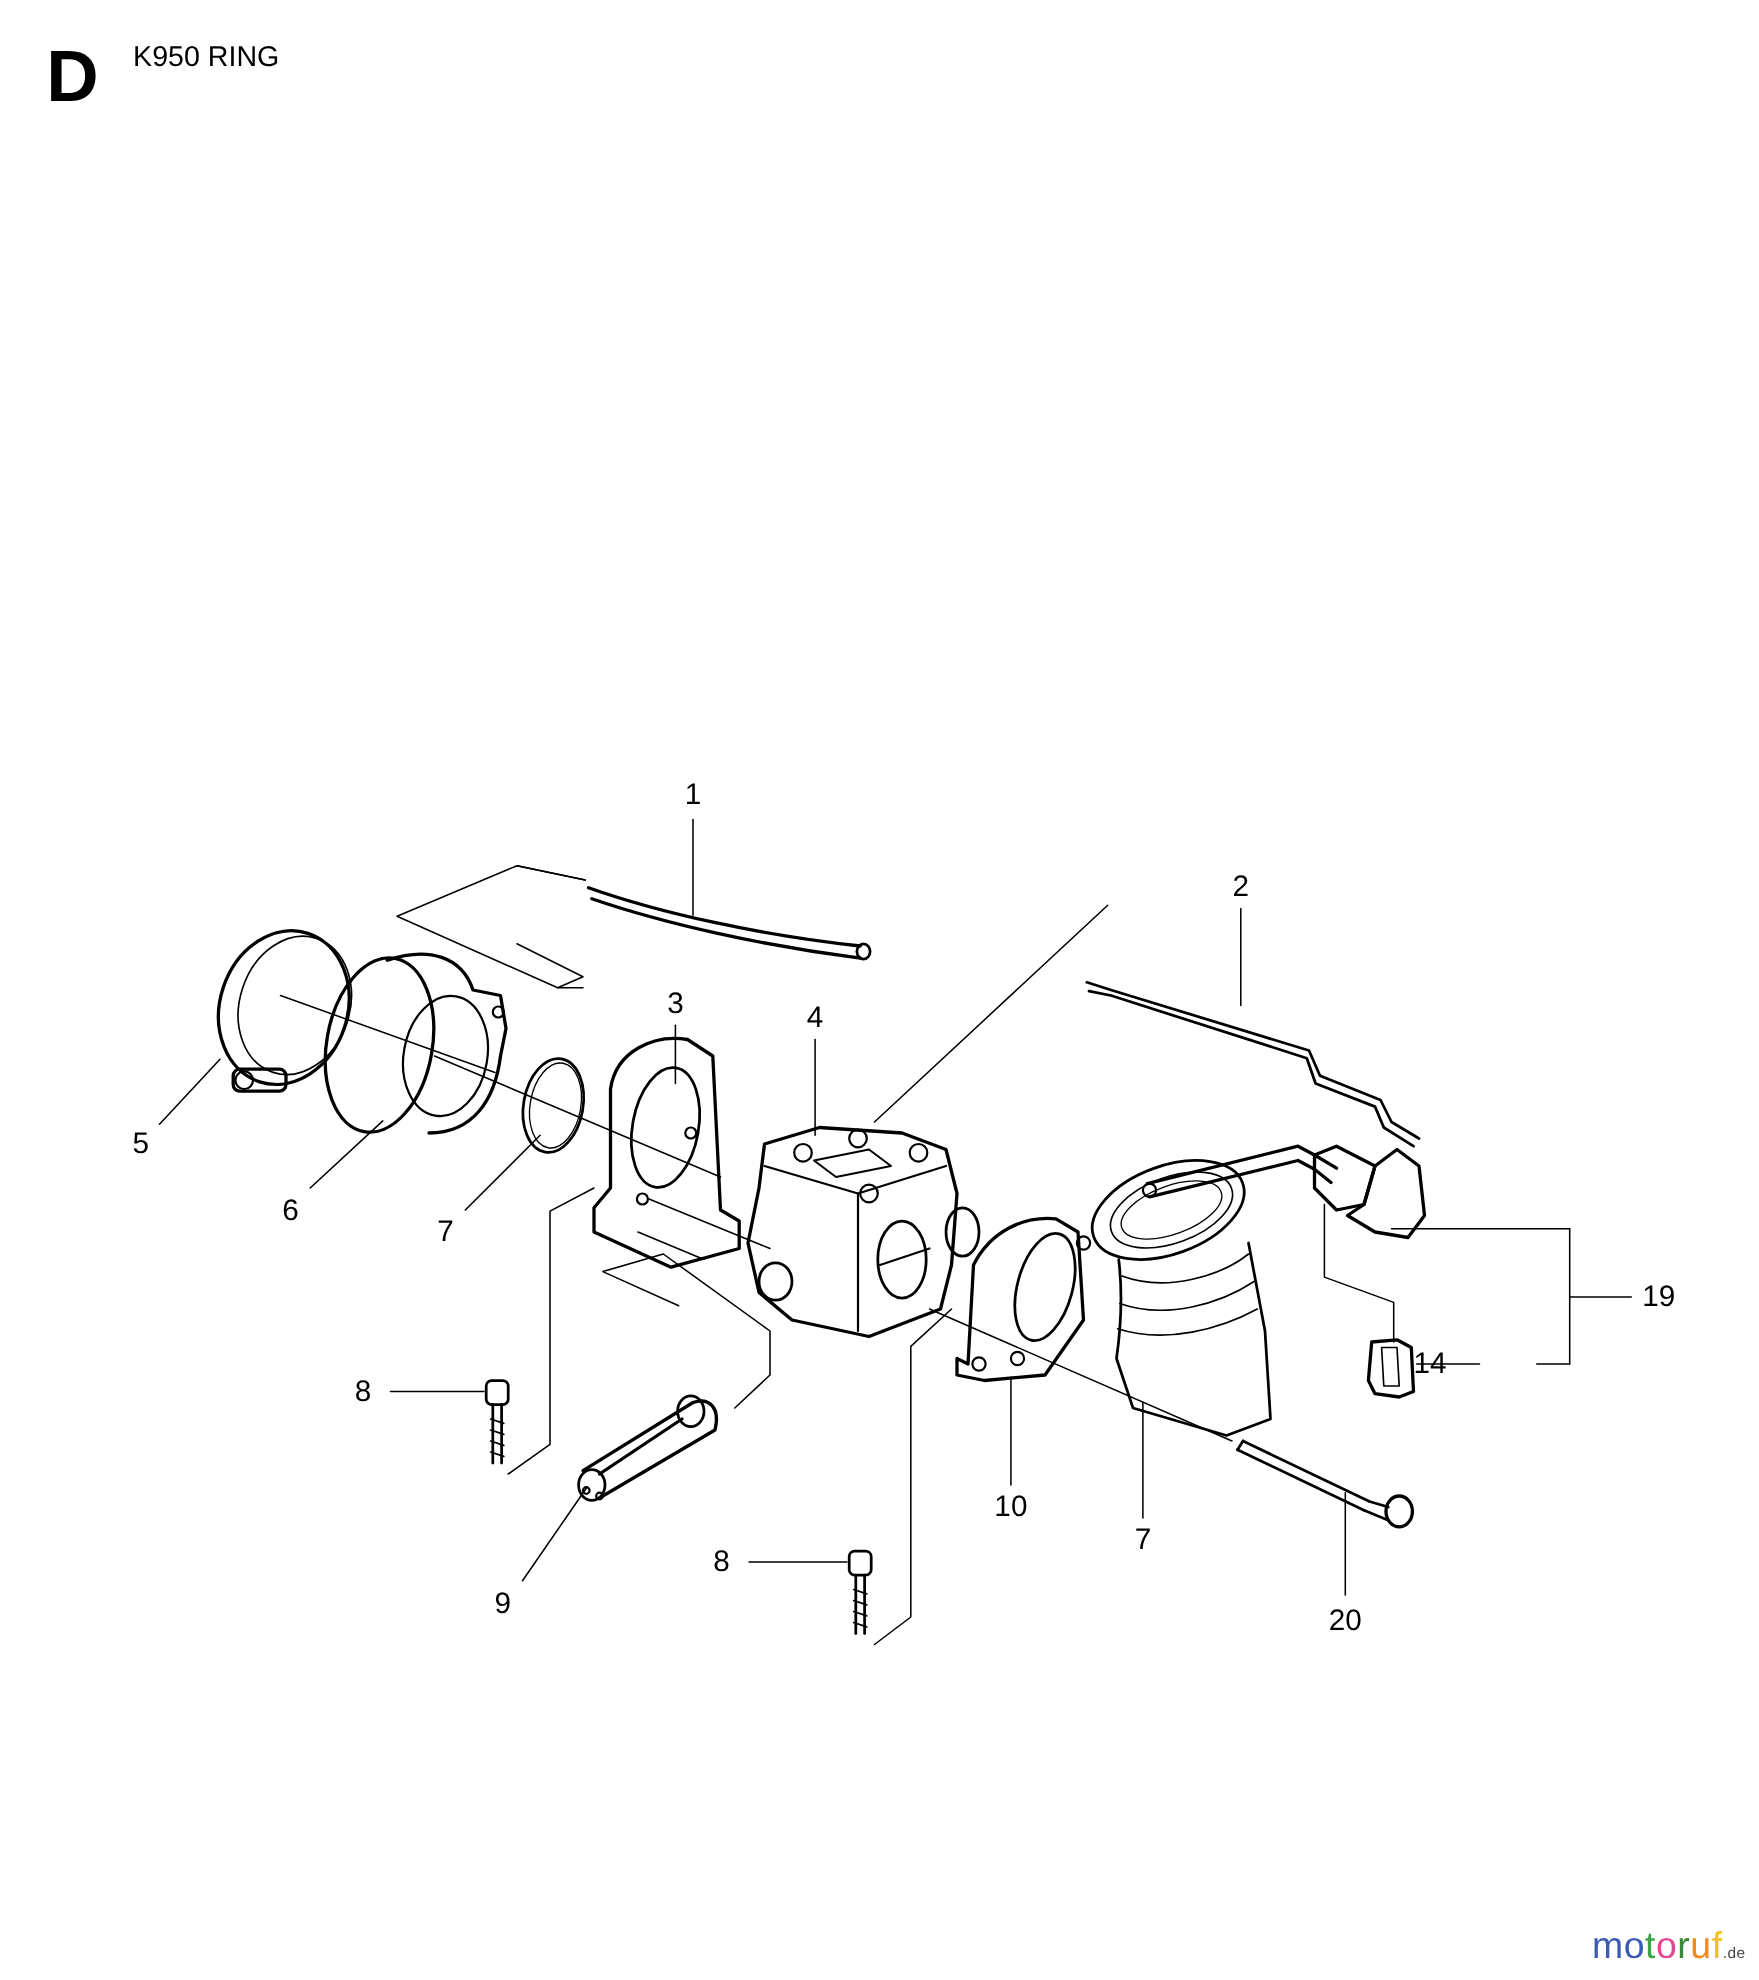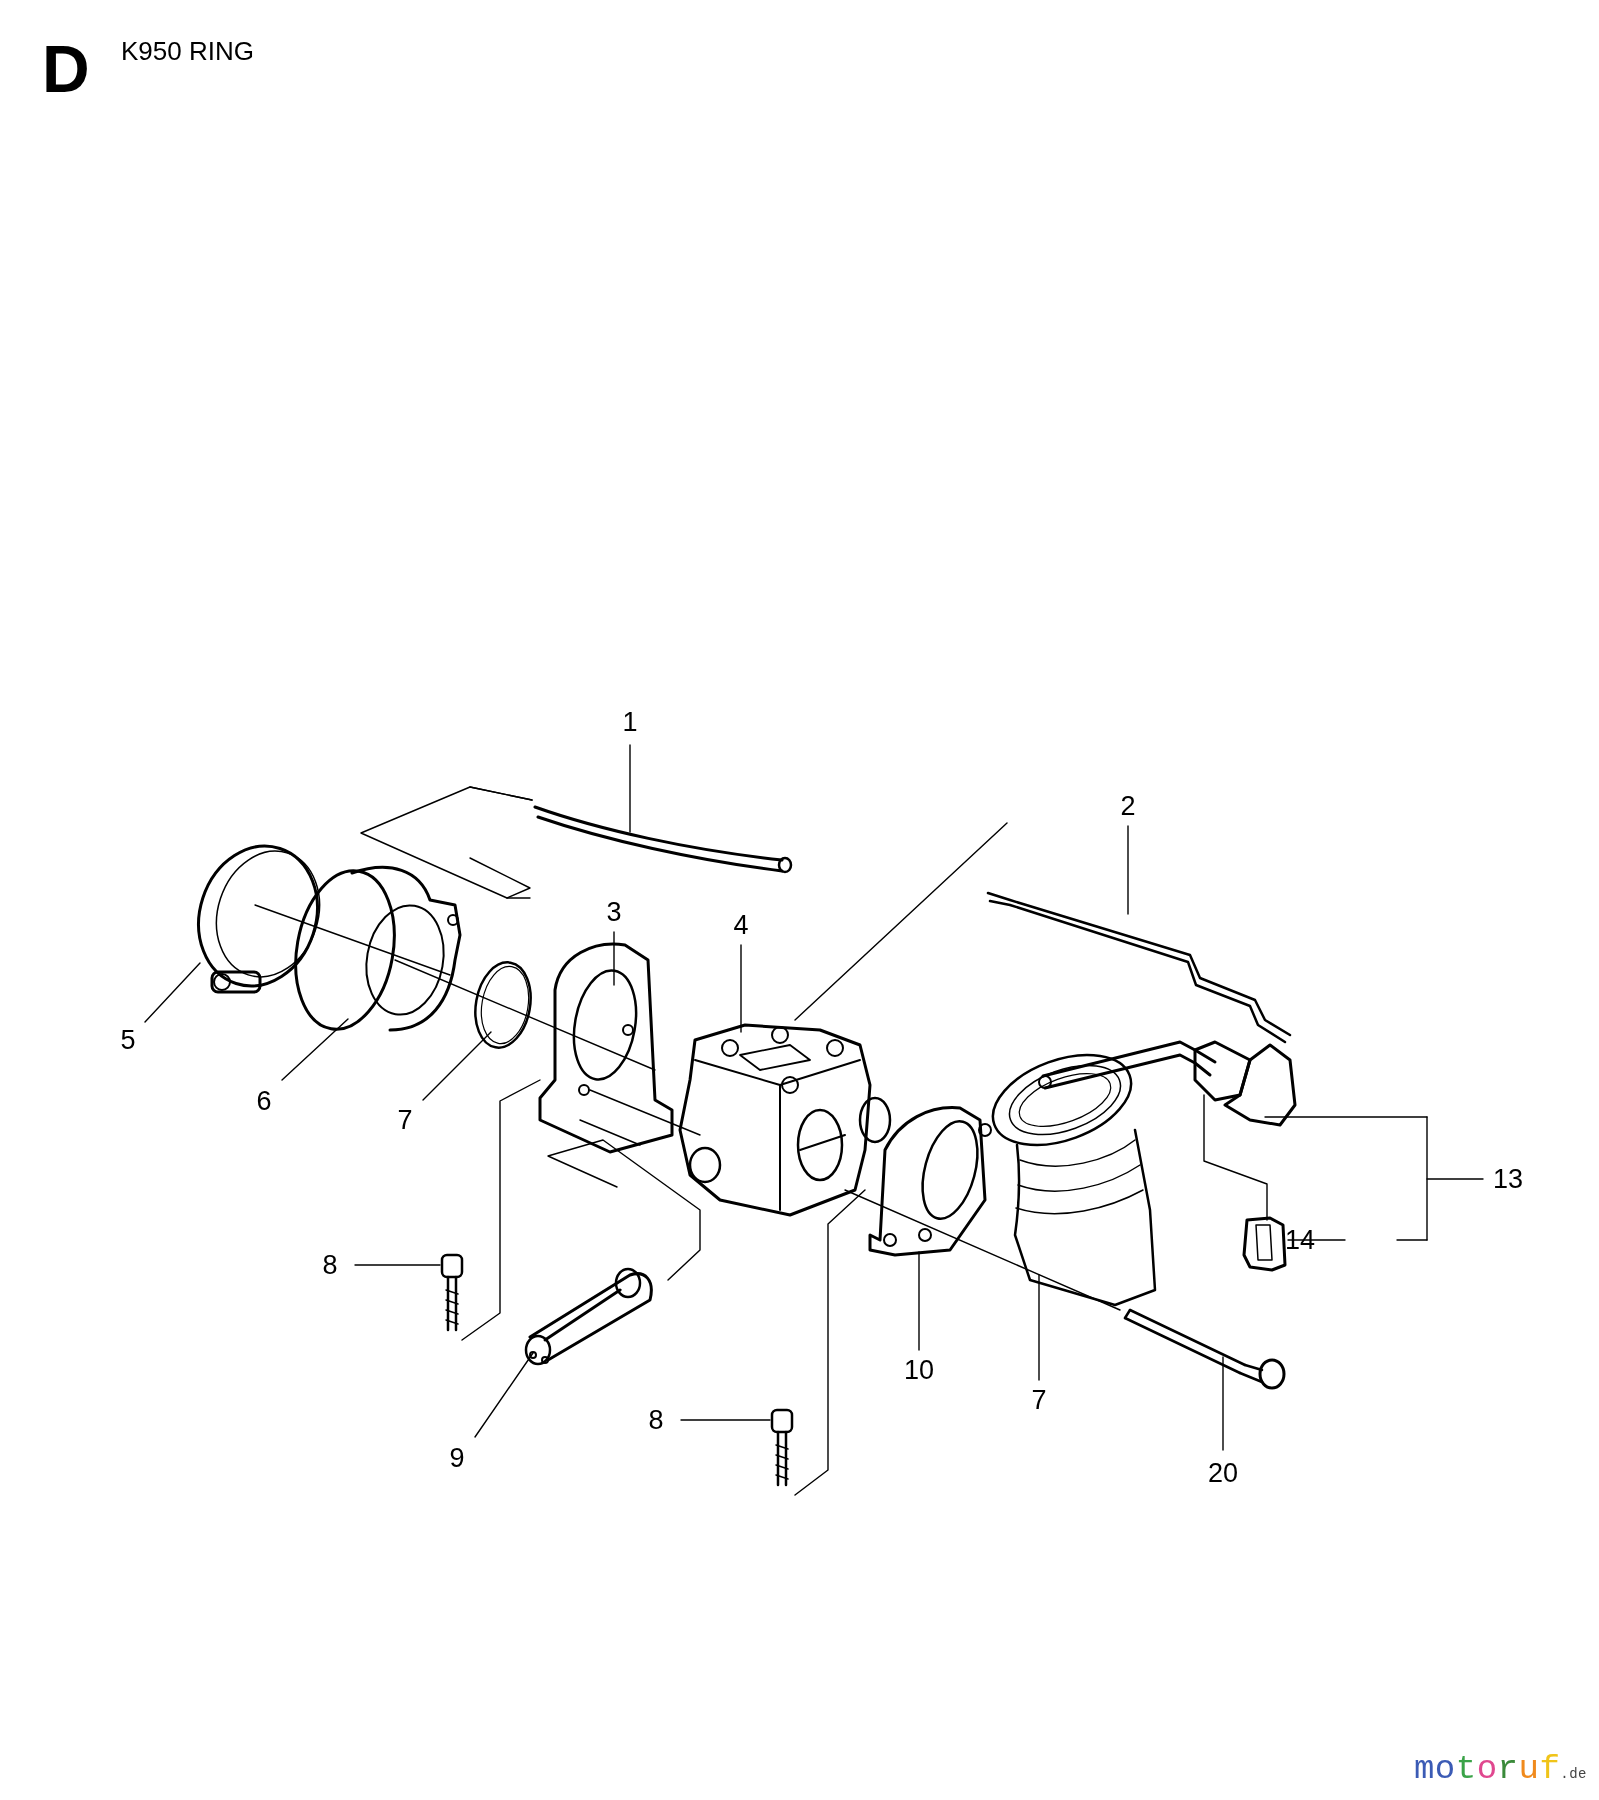--- a/index.html
+++ b/index.html
@@ -1,21 +1,21 @@
 <!DOCTYPE html>
 <html><head>
 <meta charset="utf-8">
 <style>
   html, body { margin:0; padding:0; background:#ffffff; }
   body { width:1599px; height:1800px; position:relative; overflow:hidden; font-family:"Liberation Sans", sans-serif; }
   .section-letter { position:absolute; left:42px; top:36px; font-size:66px; font-weight:bold; color:#000; line-height:1; }
   .model-title { position:absolute; left:121px; top:38px; font-size:26px; font-weight:normal; color:#000; line-height:1; }
   .callout { position:absolute; font-size:27px; color:#000; line-height:1; font-family:"Liberation Sans", sans-serif; transform:translate(-50%,-50%); }
   svg.diagram { position:absolute; left:0; top:0; }
-  .watermark { position:absolute; right:12px; bottom:14px; font-family:Liberation Mono, monospace; font-size:34px; line-height:1; letter-spacing:0.5px; }
+  .watermark { position:absolute; right:12px; bottom:14px; font-family:Liberation Sans, sans-serif; font-size:34px; line-height:1; letter-spacing:0.5px; }
   .watermark .tld { font-size:14px; color:#444; }
 </style>
 </head>
 <body>
 
 <div class="section-letter">D</div>
 <div class="model-title">K950 RING</div>
 
 <svg class="diagram" width="1599" height="1800" viewBox="0 0 1599 1800" fill="none" stroke="#000" stroke-linecap="round" stroke-linejoin="round">
 
@@ -180,18 +180,18 @@
 <div class="callout" style="left:741px;top:925px">4</div>
 <div class="callout" style="left:128px;top:1040px">5</div>
 <div class="callout" style="left:264px;top:1101px">6</div>
 <div class="callout" style="left:405px;top:1120px">7</div>
 <div class="callout" style="left:330px;top:1265px">8</div>
 <div class="callout" style="left:457px;top:1458px">9</div>
 <div class="callout" style="left:656px;top:1420px">8</div>
 <div class="callout" style="left:919px;top:1370px">10</div>
 <div class="callout" style="left:1039px;top:1400px">7</div>
 <div class="callout" style="left:1223px;top:1473px">20</div>
-<div class="callout" style="left:1508px;top:1179px">13</div>
+<div class="callout" style="left:1508px;top:1179px">19</div>
 <div class="callout" style="left:1300px;top:1240px">14</div>
 
 <div class="watermark">
   <span style="color:#3b5bb5">m</span><span style="color:#3b5bb5">o</span><span style="color:#3aa348">t</span><span style="color:#e0488f">o</span><span style="color:#3a8a3a">r</span><span style="color:#f08a1c">u</span><span style="color:#f0c419">f</span><span class="tld">.de</span>
 </div>
 
 </body></html>

